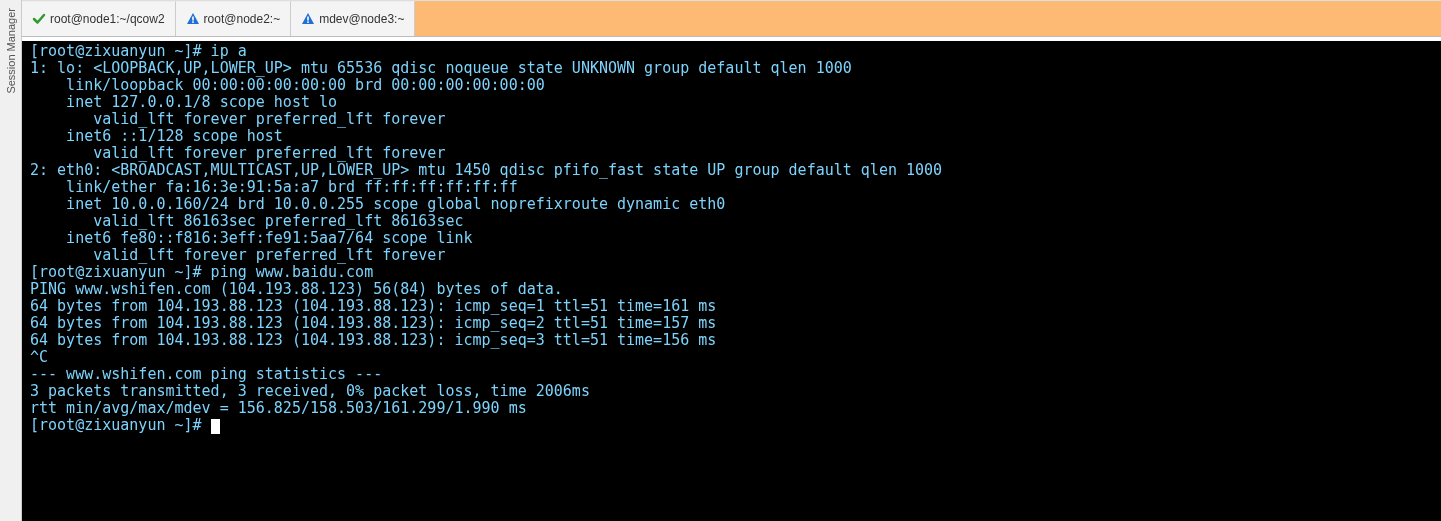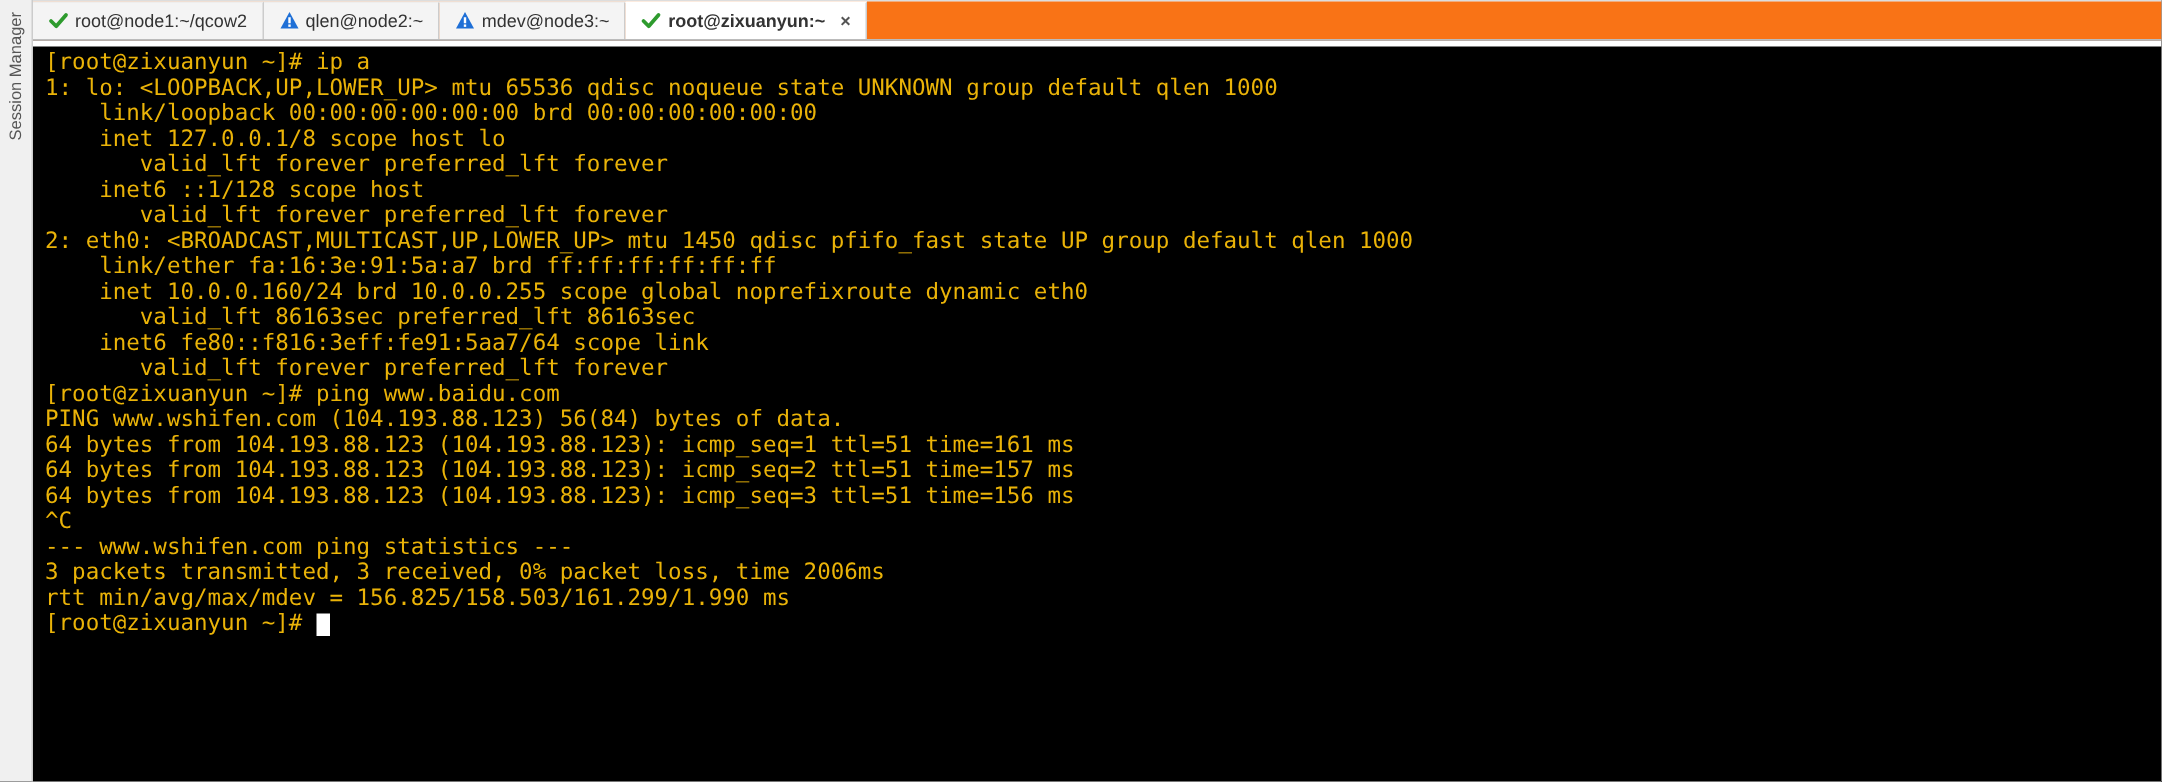--- a/index.html
+++ b/index.html
@@ -30,24 +30,24 @@
     transform: rotate(180deg);
   }
   .main {
     flex: 1;
     display: flex;
     flex-direction: column;
     background: #f4f4f4;
     border-top: 1px solid #ddd;
   }
   .tabbar {
-    height: 26px;
+    height: 36px;
     display: flex;
     align-items: stretch;
-    background: #f97316;
+    background: #fdba74;
     border-bottom: 1px solid #bbb;
     font-family: Verdana, Arial, sans-serif;
     font-size: 12px;
   }
   .tab {
     display: flex;
     align-items: center;
     gap: 4px;
     padding: 0 10px;
     border-right: 1px solid #ccc;
@@ -74,21 +74,21 @@
     flex: 1;
     background: #000;
     border-top: 4px solid #fff;
     overflow: hidden;
     padding: 2px 0 0 8px;
   }
   .terminal {
     font-family: Consolas, "Lucida Console", monospace;
     font-size: 15px;
     line-height: 17px;
-    color: #eab308;
+    color: #7dd3fc;
     white-space: pre;
   }
   .cursor {
     display: inline-block;
     width: 9px;
     height: 15px;
     background: #fff;
     vertical-align: text-bottom;
   }
   svg { display:block; }
@@ -111,40 +111,31 @@
         <span>root@node1:~/qcow2</span>
       </div>
       <div class="tab">
         <span class="icon">
           <svg width="14" height="14" viewBox="0 0 14 14">
             <path d="M7 1 L13 12 L1 12 Z" fill="#1e6fd6"></path>
             <rect x="6.2" y="4.5" width="1.6" height="4" fill="#fff"></rect>
             <rect x="6.2" y="9.3" width="1.6" height="1.6" fill="#fff"></rect>
           </svg>
         </span>
-        <span>qlen@node2:~</span>
+        <span>root@node2:~</span>
       </div>
       <div class="tab">
         <span class="icon">
           <svg width="14" height="14" viewBox="0 0 14 14">
             <path d="M7 1 L13 12 L1 12 Z" fill="#1e6fd6"></path>
             <rect x="6.2" y="4.5" width="1.6" height="4" fill="#fff"></rect>
             <rect x="6.2" y="9.3" width="1.6" height="1.6" fill="#fff"></rect>
           </svg>
         </span>
         <span>mdev@node3:~</span>
-      </div>
-      <div class="tab active">
-        <span class="icon">
-          <svg width="14" height="14" viewBox="0 0 14 14">
-            <path d="M2 7 L5.5 10.5 L12 3" stroke="#2e9b2e" stroke-width="2.5" fill="none" stroke-linecap="round" stroke-linejoin="round"></path>
-          </svg>
-        </span>
-        <span>root@zixuanyun:~</span>
-        <span class="close">×</span>
       </div>
     </div>
   <div class="terminal-wrapper">
     <div class="terminal">[root@zixuanyun ~]# ip a
 1: lo: &lt;LOOPBACK,UP,LOWER_UP&gt; mtu 65536 qdisc noqueue state UNKNOWN group default qlen 1000
     link/loopback 00:00:00:00:00:00 brd 00:00:00:00:00:00
     inet 127.0.0.1/8 scope host lo
        valid_lft forever preferred_lft forever
     inet6 ::1/128 scope host
        valid_lft forever preferred_lft forever

